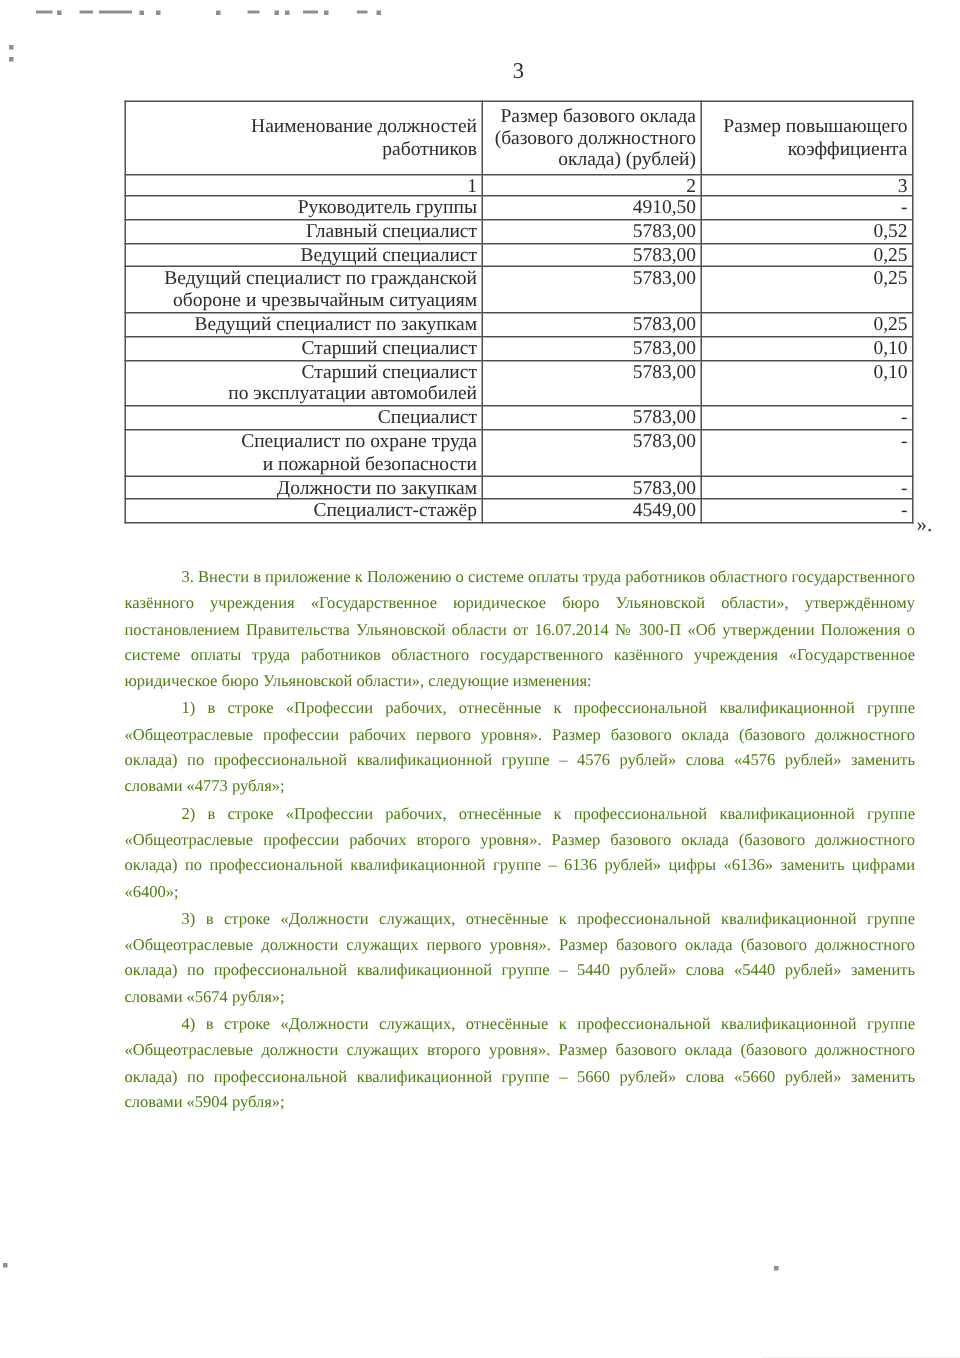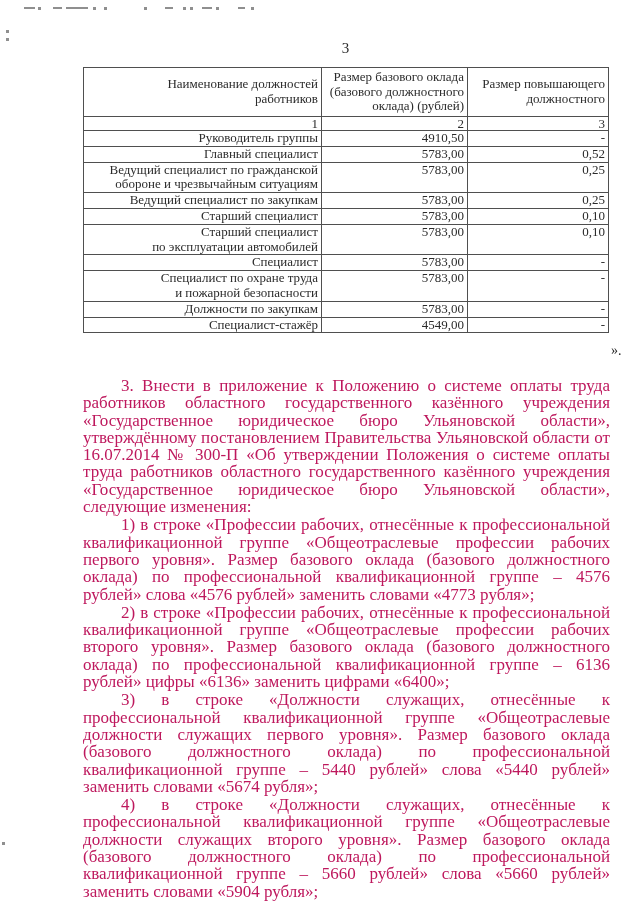--- a/index.html
+++ b/index.html
@@ -36,21 +36,21 @@
 
   .closing-mark {
     position:absolute; left:611px; top:343px; font-size:14px; color:#2b2b2b;
   }
 
   .body-text {
     position:absolute; left:83px; top:377px; width:527px;
   }
   .body-text p {
     margin:0 0 1px 0; text-align:justify; text-indent:38px;
-    font-size:17px; line-height:17.3px; color:#be185d;
+    font-size:11px; line-height:17.3px; color:#4d7c0f;
   }
 </style>
 </head>
 <body>
 
 <div class="page">
 
   <div class="noise" style="left:24px;  top:7px;  width:11px; height:2px;"></div>
   <div class="noise dot" style="left:38px;  top:7px;"></div>
   <div class="noise" style="left:53px;  top:7px;  width:9px;  height:2px;"></div>
@@ -79,38 +79,43 @@
         <col class="c3">
       </colgroup>
     <thead>
       <tr>
         <th>Наименование должностей
 работников</th>
         <th>Размер базового оклада
 (базового должностного
 оклада) (рублей)</th>
         <th>Размер повышающего
-должностного</th>
+коэффициента</th>
       </tr>
       <tr class="num-row">
         <td>1</td>
         <td>2</td>
         <td>3</td>
       </tr>
     </thead>
     <tbody>
       <tr>
         <td>Руководитель группы</td>
         <td>4910,50</td>
         <td>-</td>
       </tr>
       <tr>
         <td>Главный специалист</td>
         <td>5783,00</td>
         <td>0,52</td>
+      </tr>
+      <tr>
+        <td>Ведущий специалист</td>
+        <td>5783,00</td>
+        <td>0,25</td>
       </tr>
       <tr>
         <td>Ведущий специалист по гражданской
 обороне и чрезвычайным ситуациям</td>
         <td>5783,00</td>
         <td>0,25</td>
       </tr>
       <tr>
         <td>Ведущий специалист по закупкам</td>
         <td>5783,00</td>

